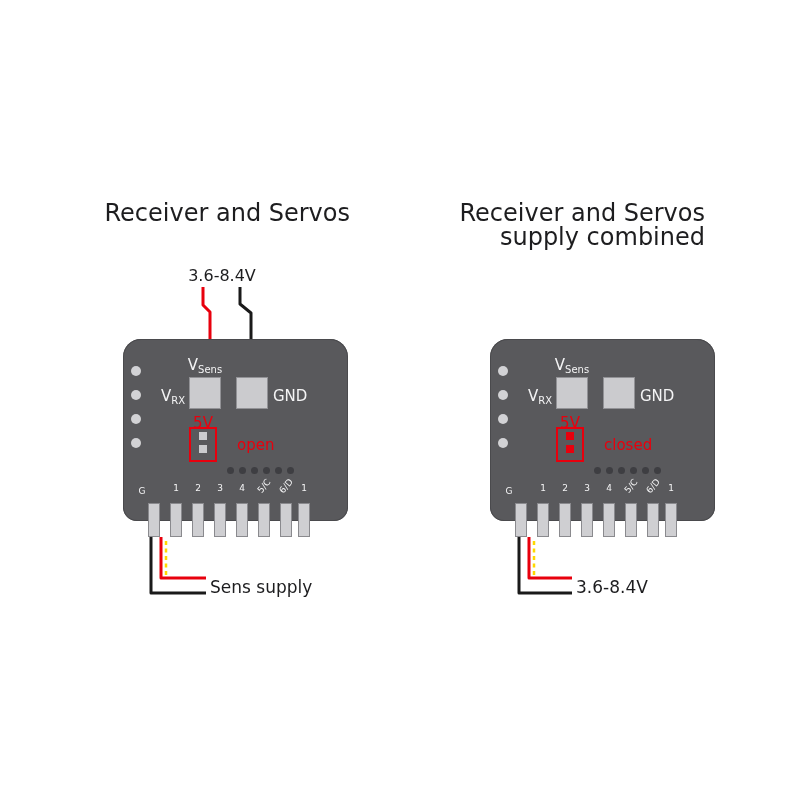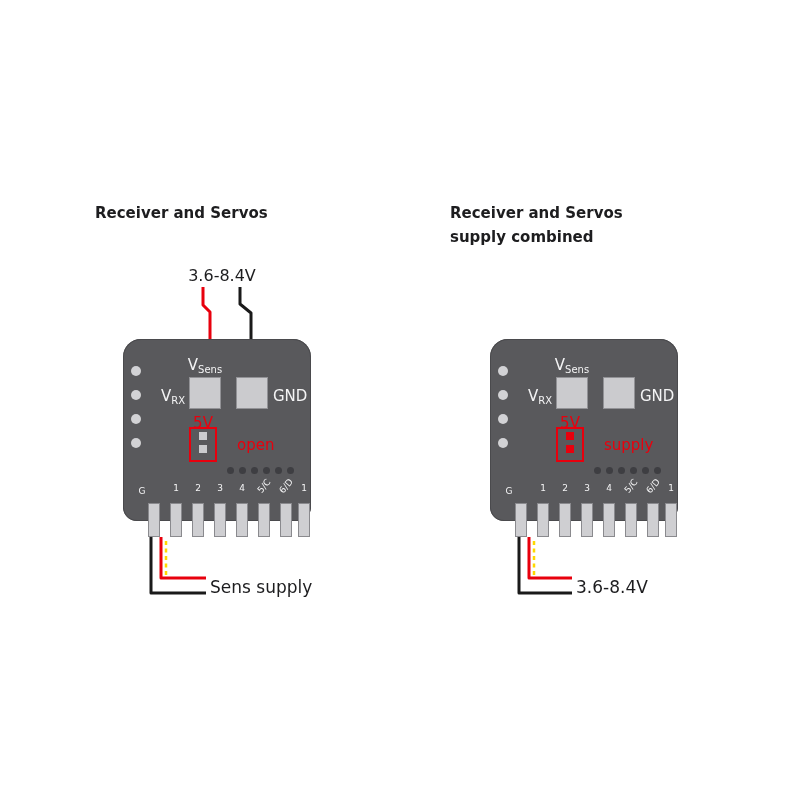--- a/index.html
+++ b/index.html
@@ -1,31 +1,31 @@
 <!DOCTYPE html>
 <html style="--board: #59595c; --pad: #cbcbce; --red: #e8000d; --yellow: #ffd800; --wireblack: #1a1a1a; --text: #1d1d1f; --boardtext: #f4f4f5;"><head>
 <meta charset="utf-8">
 <style>
   html,body{margin:0;padding:0;background:#fff;}
   .canvas{
     position:relative;width:800px;height:800px;background:#ffffff;
     font-family:"DejaVu Sans","Liberation Sans",sans-serif;overflow:hidden;
   }
   .title{
-    position:absolute;font-weight:bold;font-size:15px;line-height:24px;
-    text-align:left;color:var(--text);
+    position:absolute;font-weight:normal;font-size:24px;line-height:24px;
+    text-align:right;color:var(--text);
   }
   .supply-label{
     position:absolute;font-size:16px;color:var(--text);text-align:center;
   }
   .bottom-label{
     position:absolute;font-size:17px;color:var(--text);white-space:nowrap;
   }
   .board{
-    position:absolute;width:188px;height:182px;background:var(--board);
+    position:absolute;width:225px;height:182px;background:var(--board);
     border-radius:18px 18px 14px 14px;box-shadow:0 0 0 1px #4a4a4d inset;
   }
   .edge-hole{position:absolute;width:10px;height:10px;border-radius:50%;
     background:#d2d2d5;left:8px;}
   .pad{position:absolute;width:32px;height:32px;background:var(--pad);
     border:1px solid #929296;box-sizing:border-box;}
   .white-label{position:absolute;color:var(--boardtext);font-size:15px;white-space:nowrap;}
   .sub{font-size:10px;vertical-align:-3px;}
   .red-label{position:absolute;color:var(--red);font-size:15px;white-space:nowrap;}
   .jumper-rect{position:absolute;width:28px;height:35px;border:2.5px solid var(--red);
@@ -126,21 +126,21 @@
     <div class="white-label" style="left:56px;top:17px;width:52px;text-align:center;"><span>V</span><span class="sub">Sens</span></div>
     <div class="white-label" style="left:18px;top:48px;width:44px;text-align:right;"><span>V</span><span class="sub">RX</span></div>
     <div class="pad" style="left:66px;top:38px;"></div>
     <div class="pad" style="left:113px;top:38px;"></div>
     <div class="white-label" style="left:150px;top:48px;">GND</div>
 
     <div class="red-label" style="left:67px;top:75px;width:26px;text-align:center;">5V</div>
     <div class="jumper-rect" style="left:66px;top:88px;"></div>
     <div class="jumper-pin" style="left:76px;top:93px;"></div>
     <div class="jumper-pin" style="left:76px;top:106px;"></div>
-    <div class="red-label" style="left:114px;top:97px;">supply</div>
+    <div class="red-label" style="left:114px;top:97px;">closed</div>
 
     <div class="dot" style="left:104px;top:128px;"></div>
     <div class="dot" style="left:116px;top:128px;"></div>
     <div class="dot" style="left:128px;top:128px;"></div>
     <div class="dot" style="left:140px;top:128px;"></div>
     <div class="dot" style="left:152px;top:128px;"></div>
     <div class="dot" style="left:164px;top:128px;"></div>
 
     <div class="pin-label" style="left:9px;top:147px;">G</div>
     <div class="pin-label" style="left:43px;top:144px;">1</div>

